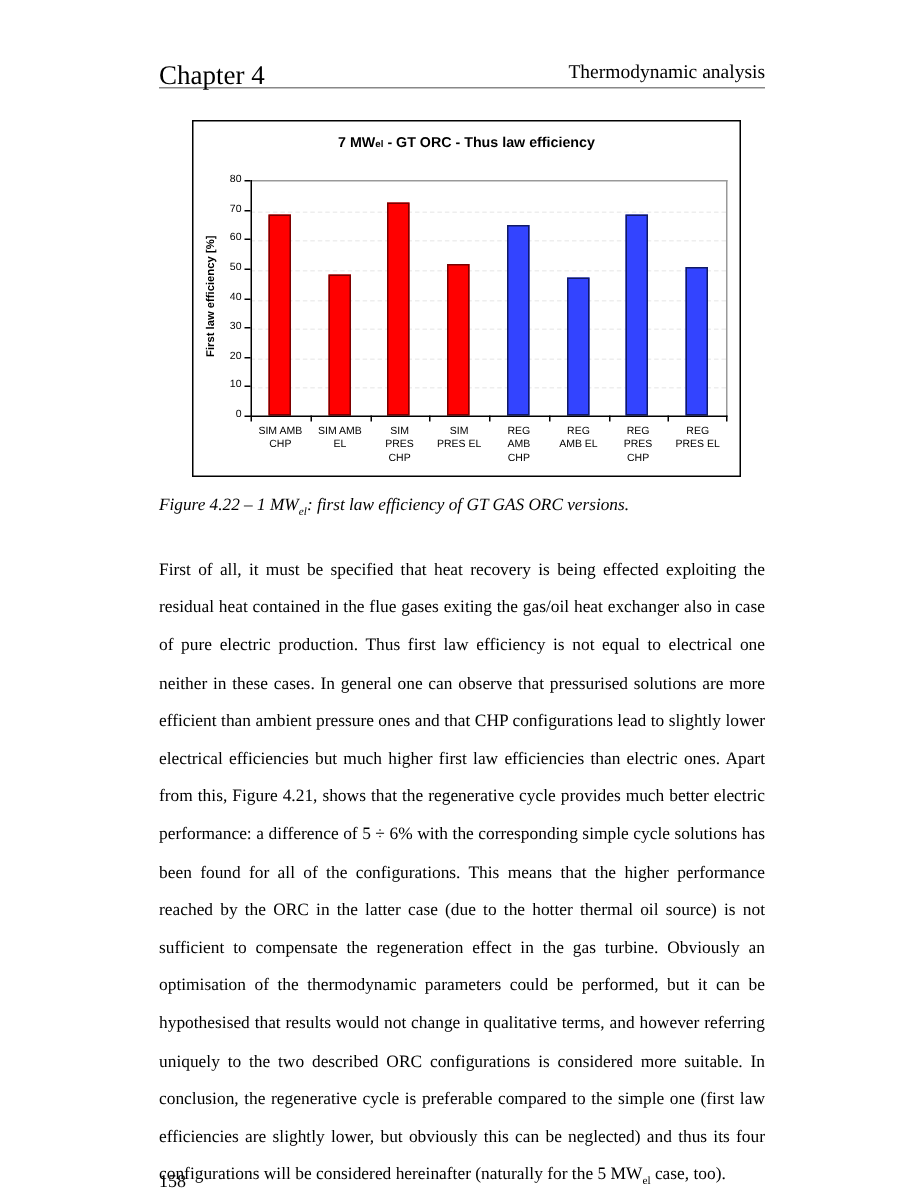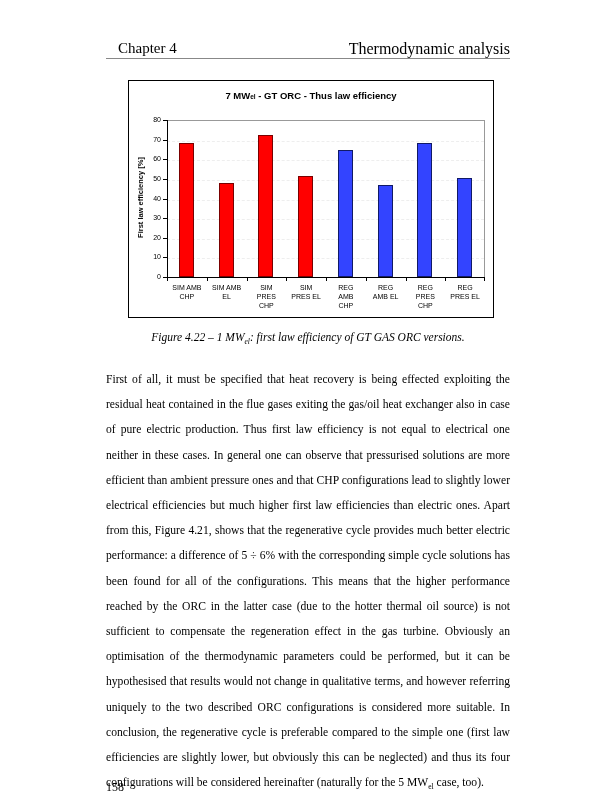--- a/index.html
+++ b/index.html
@@ -1,35 +1,35 @@
 <!DOCTYPE html>
 <html><head>
 <meta charset="utf-8">
 <style>
   html, body { margin: 0; padding: 0; background: #ffffff; }
   body { width: 612px; height: 792px; position: relative; overflow: hidden; font-family: "Liberation Serif", serif; color: #000; }
   .header { position: absolute; left: 106px; top: 38px; width: 404px; height: 20px; border-bottom: 1px solid #888; }
-  .header .left { position: absolute; left: 12px; top: 2px; font-size: 15px; text-align: center; }
-  .header .right { position: absolute; right: 0; top: 2px; font-size: 16px; }
+  .header .left { position: absolute; left: 0; top: 2px; font-size: 18px; text-align: center; }
+  .header .right { position: absolute; right: 0; top: 2px; font-size: 13px; }
   .chart-box { position: absolute; left: 128px; top: 80px; width: 366px; height: 238px; border: 1px solid #000; box-sizing: border-box; background: #fff; }
   .chart-title { position: absolute; left: 0; width: 100%; top: 9px; text-align: center; font-family: "Liberation Sans", sans-serif; font-weight: bold; font-size: 9.5px; }
   .chart-title sub { font-size: 6.5px; vertical-align: baseline; }
   .plot { position: absolute; left: 38px; top: 39px; width: 318px; height: 157px; border-top: 1px solid #999; border-right: 1px solid #999; box-sizing: border-box; }
   .y-axis-line { position: absolute; left: 38px; top: 39px; width: 1px; height: 158px; background: #000; }
   .x-axis-line { position: absolute; left: 38px; top: 196px; width: 318px; height: 1px; background: #000; }
   .gridline { position: absolute; left: 0; width: 100%; height: 0; border-top: 1px dashed #eee; }
   .ytick { position: absolute; font-family: "Liberation Sans", sans-serif; font-size: 7px; text-align: right; width: 16px; left: 16px; }
   .ytick-mark { position: absolute; left: 34px; width: 4px; height: 1px; background: #000; }
   .xtick-mark { position: absolute; top: 196px; width: 1px; height: 4px; background: #000; }
   .y-label { position: absolute; left: -34px; top: 112px; width: 90px; transform: rotate(-90deg); font-family: "Liberation Sans", sans-serif; font-weight: bold; font-size: 7.5px; text-align: center; }
   .bar { position: absolute; bottom: 0; width: 15px; box-sizing: border-box; border: 1px solid #333; }
   .bar.sim { background: #ff0000; border-color: #7a0000; }
   .bar.reg { background: #3344ff; border-color: #111a66; }
   .xlabel { position: absolute; top: 202px; width: 40px; font-family: "Liberation Sans", sans-serif; font-size: 7px; text-align: center; line-height: 9px; }
-  .caption { position: absolute; left: 106px; top: 331px; width: 404px; text-align: center; font-style: italic; font-size: 11.5px; }
+  .caption { position: absolute; left: 106px; top: 331px; width: 404px; text-align: left; font-style: italic; font-size: 11.5px; }
   .caption sub { font-size: 7.5px; }
   .body-text { position: absolute; left: 106px; top: 367px; width: 404px; font-size: 11.6px; line-height: 25.2px; text-align: justify; }
   .body-text sub { font-size: 7.5px; line-height: 0; }
   .page-number { position: absolute; left: 106px; top: 780px; font-size: 12px; }
 </style>
 </head>
 <body>
 
 <div class="header">
   <span class="left">Chapter 4</span>

